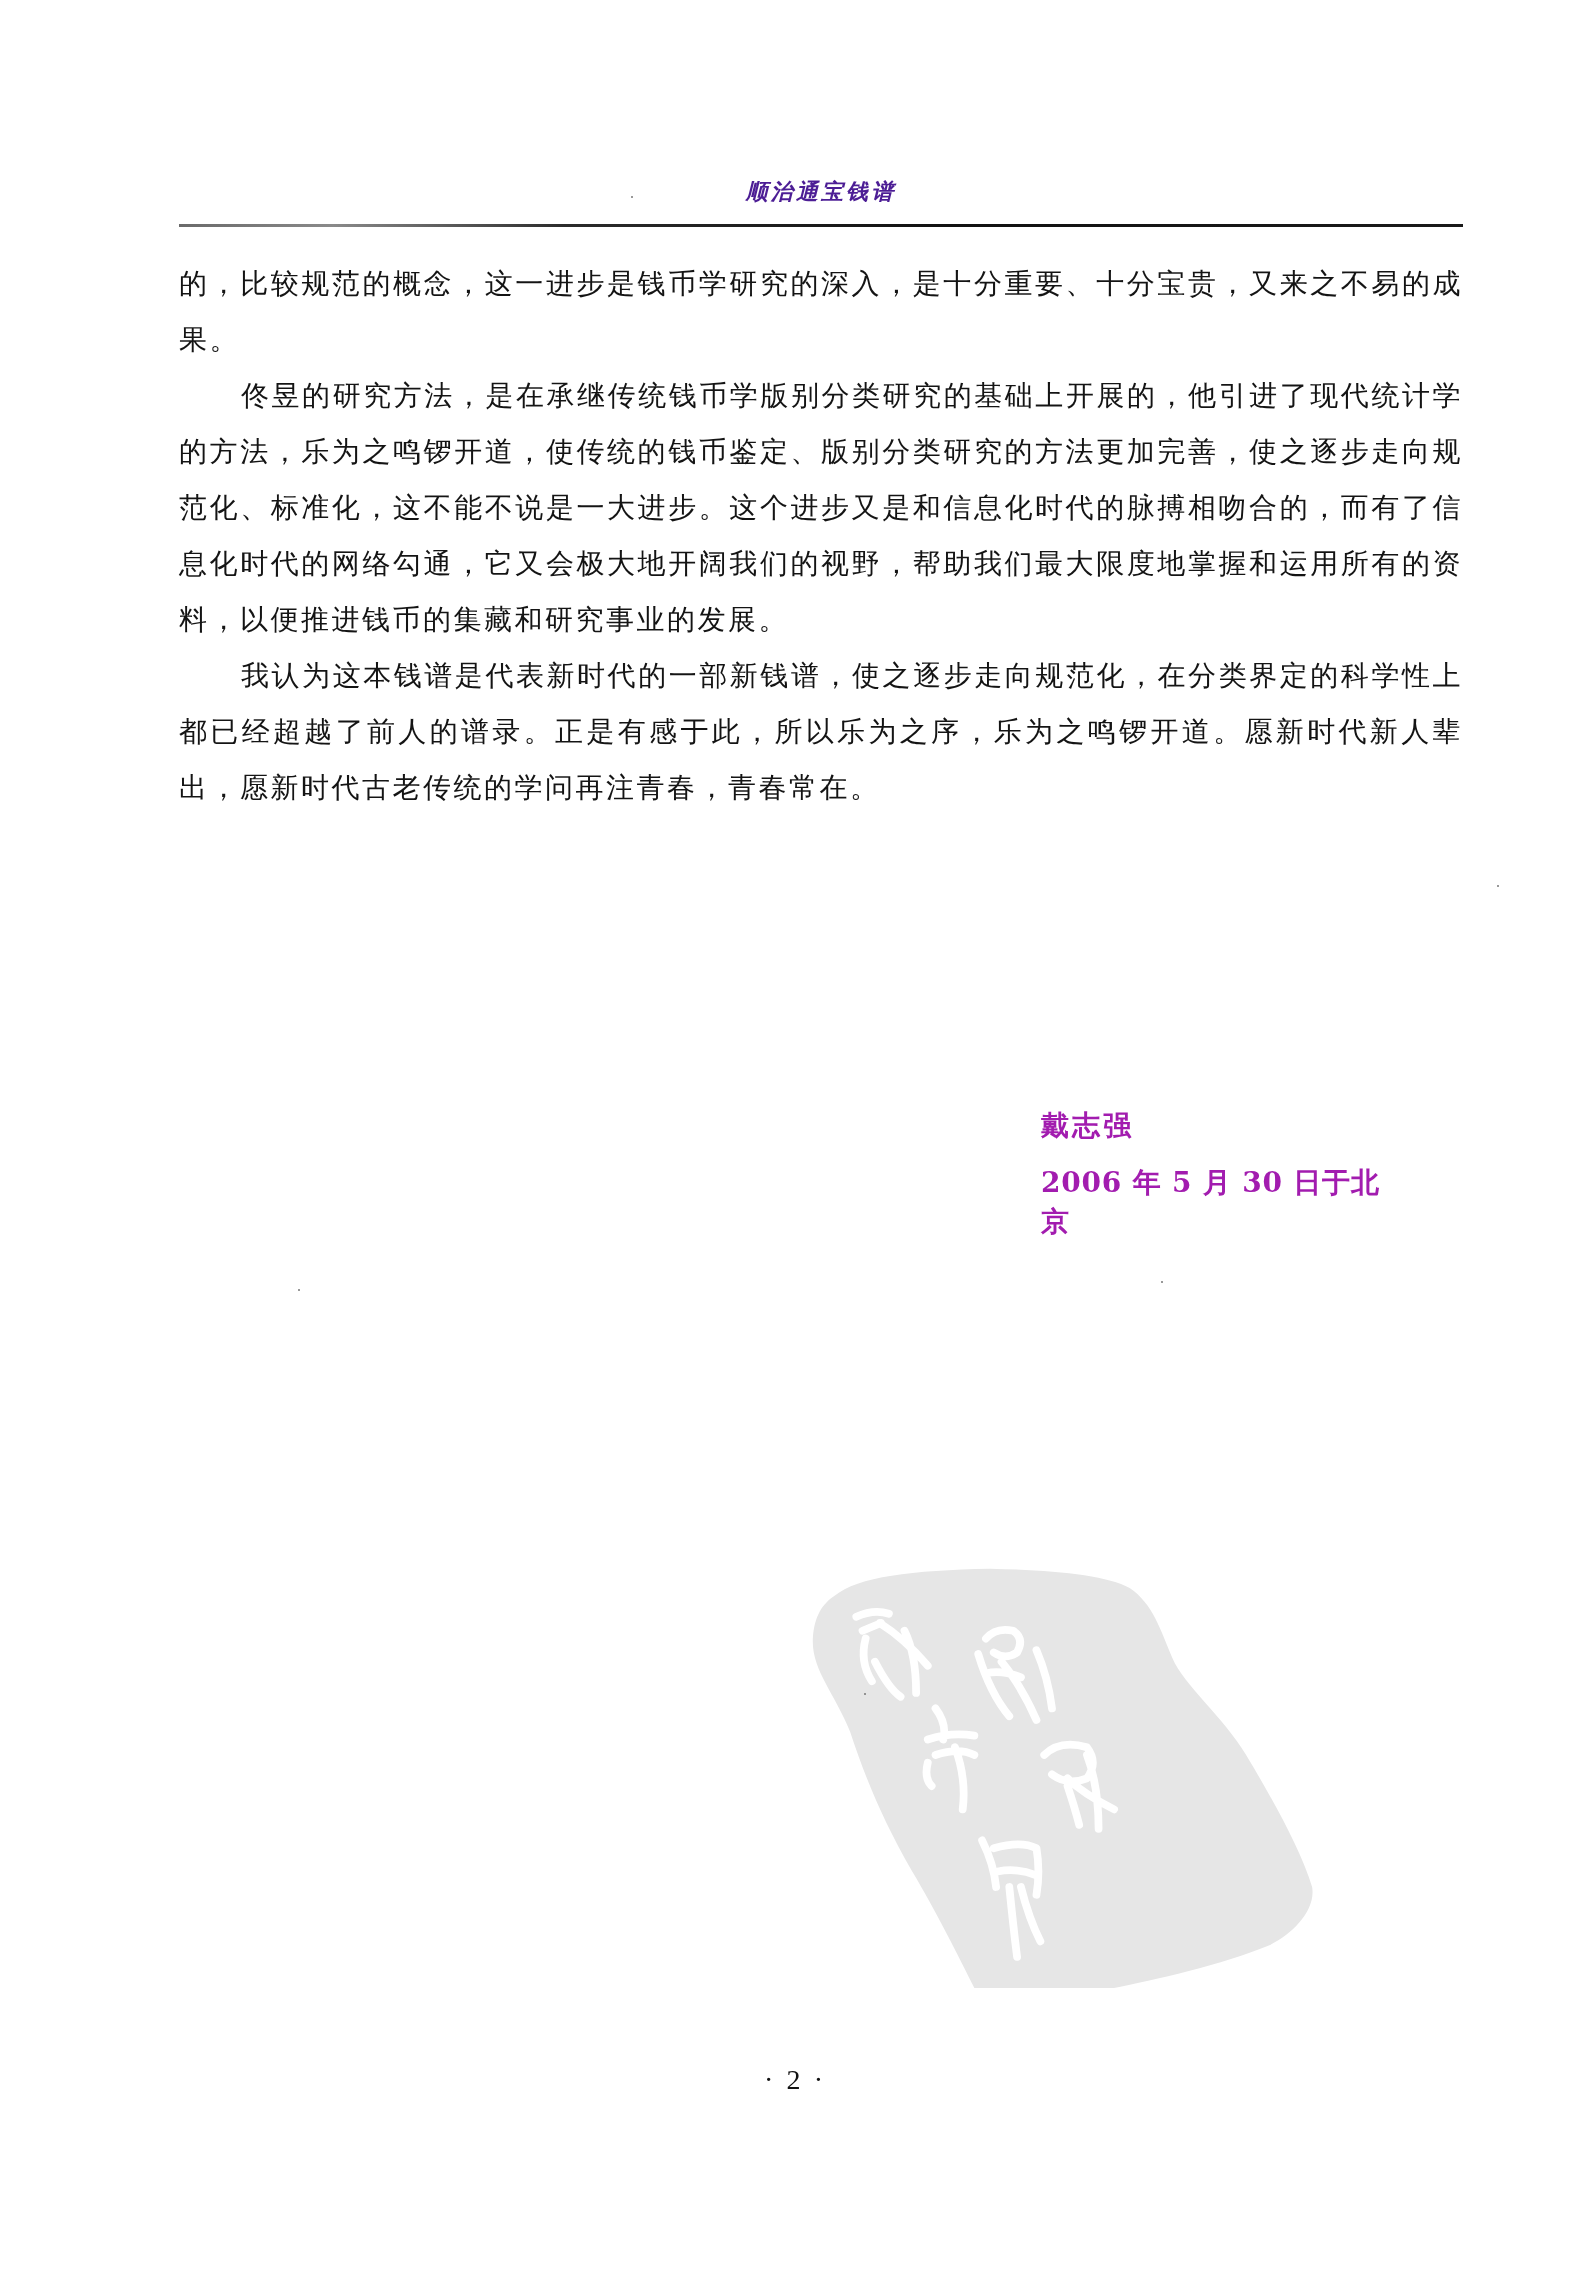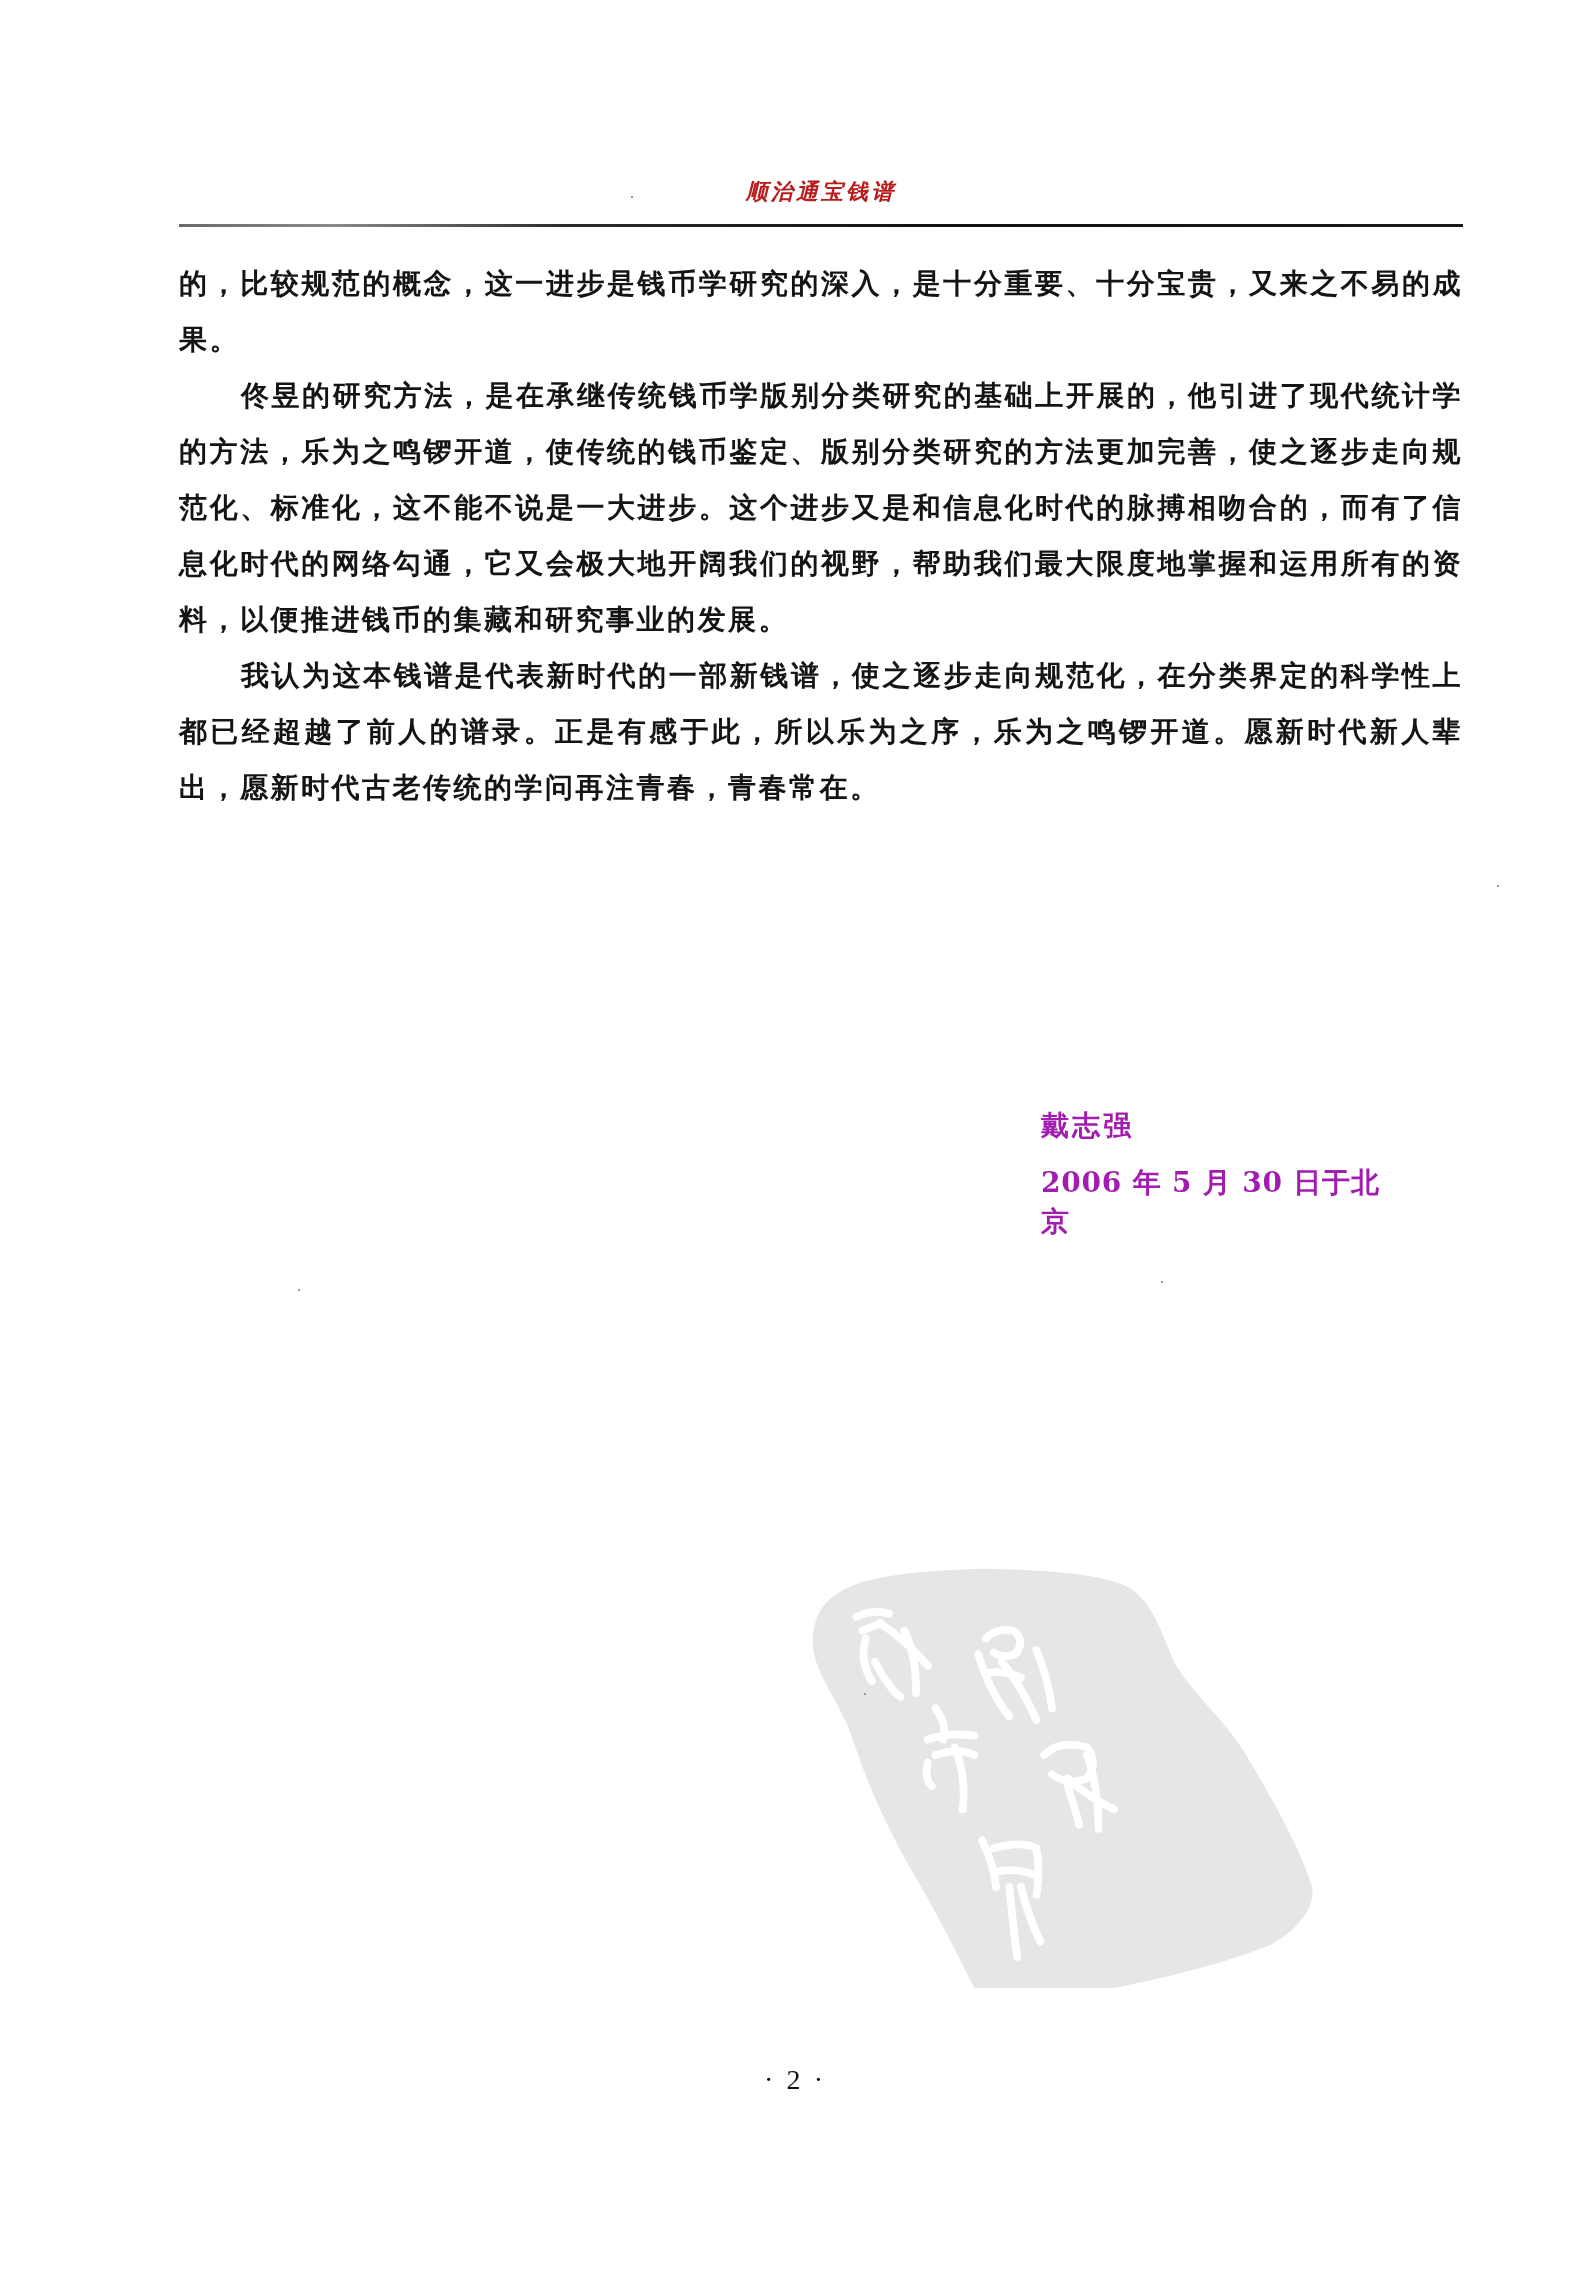--- a/index.html
+++ b/index.html
@@ -25,21 +25,21 @@
       position: absolute;
       left: 179px;
       width: 1284px;
       top: 177px;
       text-align: center;
       font-family: "DejaVu Serif", "Liberation Serif", serif;
       font-style: italic;
       font-weight: bold;
       font-size: 22px;
       letter-spacing: 3.1px;
-      color: #b91c1c;
+      color: #4c1d95;
     }
     .header-rule {
       position: absolute;
       left: 179px;
       top: 224px;
       width: 1284px;
       height: 3.1px;
       background: linear-gradient(to right, #6a6a6a 0%, #8a8a8a 12%, #2b2b2b 30%, #111 60%, #1a1a1a 100%);
     }
     .body-text {
@@ -50,21 +50,20 @@
       font-size: 28px;
       line-height: 56px;
       letter-spacing: 2.5px;
       text-align: justify;
       text-justify: inter-character;
       color: #141414;
     }
     .body-text p {
       margin: 0;
       padding: 0;
-      font-weight: bold;
     }
     .body-text p.indent {
       text-indent: 62px;
     }
     .signature {
       position: absolute;
       top: 1106px;
       left: 1041px;
       width: 365px;
       color: #a21caf;

